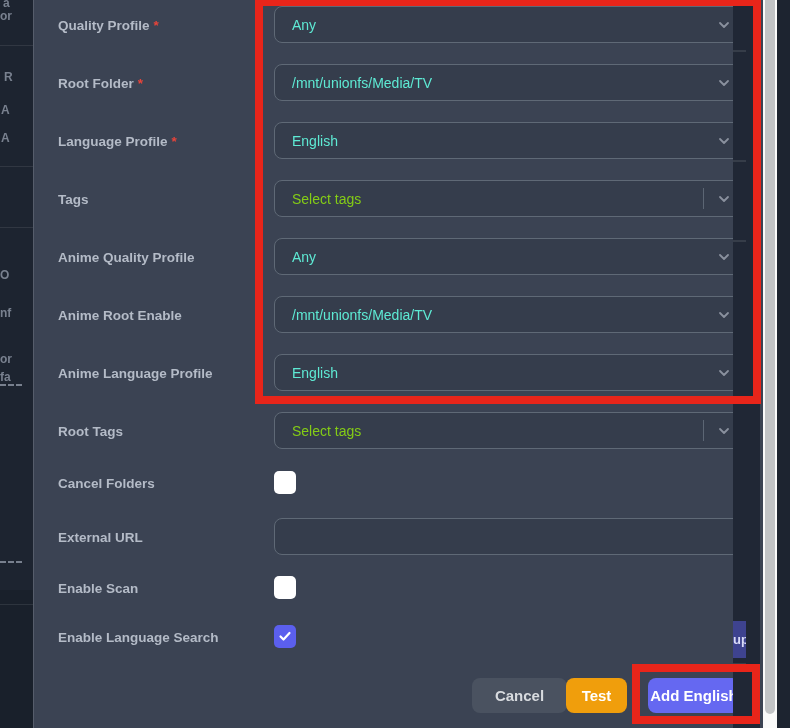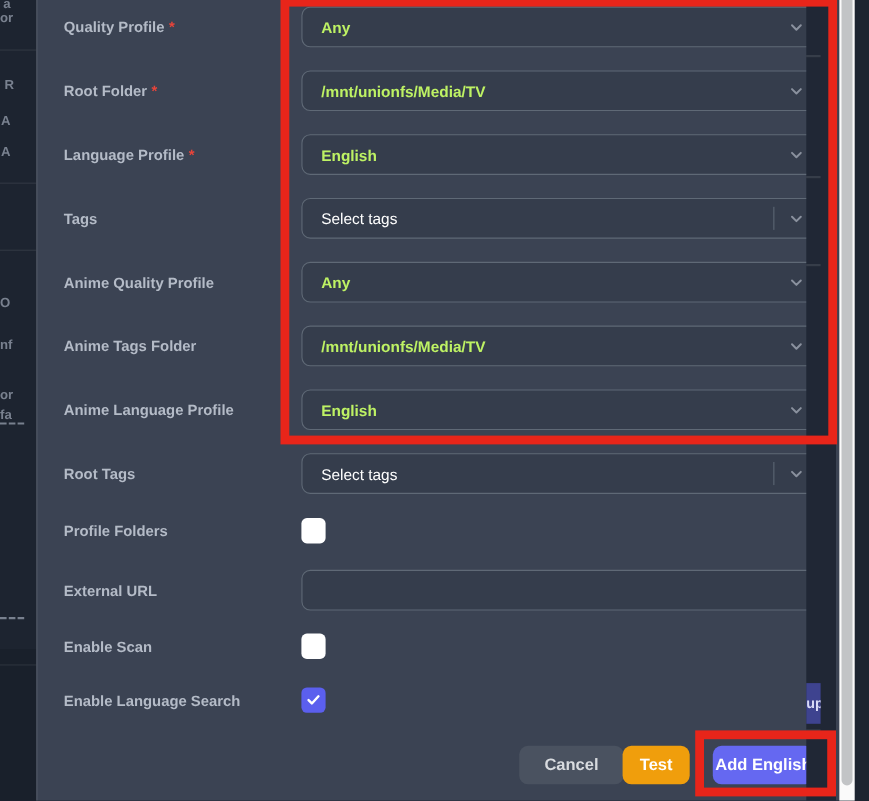--- a/index.html
+++ b/index.html
@@ -38,22 +38,22 @@
     border-left:1px solid rgba(255,255,255,0.14); }
 
   .form-row { position:absolute; left:0; width:730px; }
   .field-label { position:absolute; left:24px; top:50%; transform:translateY(-50%);
     color:#b4bbc7; font-size:13.5px; font-weight:700; white-space:nowrap; }
   .req { color:#e8443a; margin-left:4px; font-weight:700; }
 
   .control { position:absolute; left:240px; top:0; width:475px; height:37px;
     background:#353d4c; border:1px solid #5f6976; border-radius:8px;
     display:flex; align-items:center; padding:0 14px 0 17px; }
-  .control .value { color:#bef264; font-size:14px; font-weight:700; }
-  .control .placeholder { color:#ffffff; font-size:14px; font-weight:400; }
+  .control .value { color:#5eead4; font-size:14px; font-weight:400; }
+  .control .placeholder { color:#84cc16; font-size:14px; font-weight:400; }
   .chev { margin-left:auto; width:20px; height:20px; color:#8a919e; flex:0 0 auto; }
   .chev svg { display:block; width:20px; height:20px; }
   .ms-divider { margin-left:auto; width:1px; height:21px; background:#5c6674; flex:0 0 auto; }
   .ms-divider + .chev { margin-left:10px; }
 
   .text-input { position:absolute; left:240px; top:0; width:475px; height:37px;
     background:#353d4c; border:1px solid #5f6976; border-radius:8px; outline:none;
     color:#eef0f3; font-size:14px; padding:0 14px; font-family:"Liberation Sans", sans-serif; }
 
   .checkbox { position:absolute; left:240px; top:0; width:22px; height:23px;
@@ -156,21 +156,21 @@
         <span class="value">Any</span>
         <span class="chev">
             <svg viewBox="0 0 20 20">
               <path d="M6 8l4 4 4-4" stroke="currentColor" stroke-width="1.8" fill="none" stroke-linecap="round" stroke-linejoin="round"></path>
             </svg>
           </span>
       </div>
     </div>
 
     <div class="form-row" style="top:296px;height:37px">
-      <span class="field-label">Anime Tags Folder</span>
+      <span class="field-label">Anime Root Enable</span>
       <div class="control">
         <span class="value">/mnt/unionfs/Media/TV</span>
         <span class="chev">
             <svg viewBox="0 0 20 20">
               <path d="M6 8l4 4 4-4" stroke="currentColor" stroke-width="1.8" fill="none" stroke-linecap="round" stroke-linejoin="round"></path>
             </svg>
           </span>
       </div>
     </div>
 
@@ -193,21 +193,21 @@
         <span class="ms-divider"></span>
         <span class="chev">
             <svg viewBox="0 0 20 20">
               <path d="M6 8l4 4 4-4" stroke="currentColor" stroke-width="1.8" fill="none" stroke-linecap="round" stroke-linejoin="round"></path>
             </svg>
           </span>
       </div>
     </div>
 
     <div class="form-row" style="top:471px;height:23px">
-      <span class="field-label">Profile Folders</span>
+      <span class="field-label">Cancel Folders</span>
       <div class="checkbox">
         
       </div>
     </div>
 
     <div class="form-row" style="top:518px;height:37px">
       <span class="field-label">External URL</span>
       <input class="text-input" type="text" value="" style="">
     </div>
 

